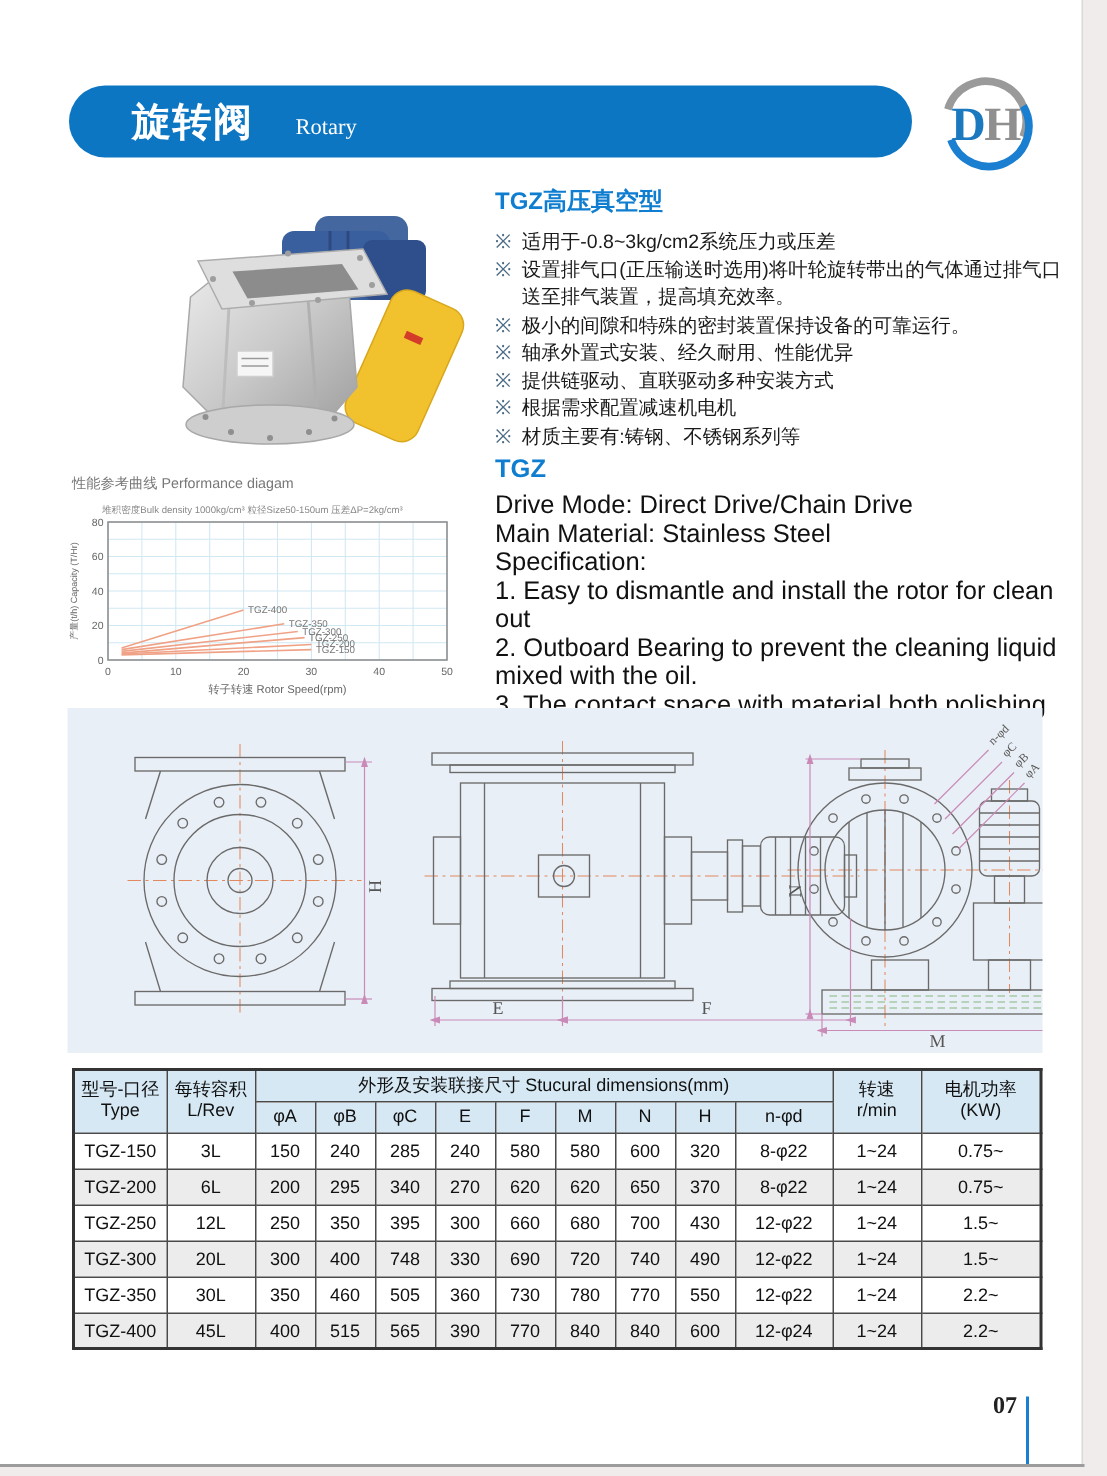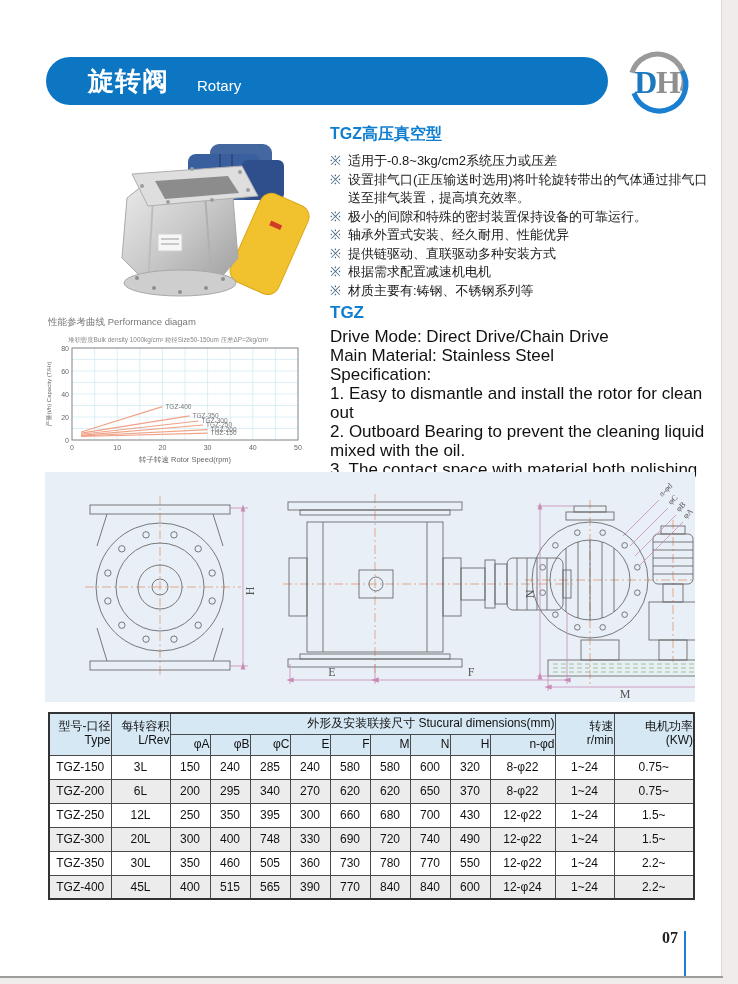--- a/index.html
+++ b/index.html
@@ -11,21 +11,21 @@
     overflow: hidden;
   }
   .page {
     position:absolute; left:0; top:0; width:722px; height:977px;
     background:#ffffff; border-right:1px solid #dcd8d6;
   }
   
   .header-bar {
     position:absolute; left:46px; top:57px; width:562px; height:48px;
     background:#0c76c3; border-radius:24px;
-    display:flex; align-items:center; color:#fff;
+    display:flex; align-items:center; color:#fff;font-family:Liberation Serif, serif;
   }
   .title-zh { font-size:26px; font-weight:bold; margin-left:42px; letter-spacing:1px; }
   .title-en { font-size:15px; margin-left:28px; margin-top:8px; }
   .logo-wrap { position:absolute; left:620px; top:45px; width:74px; height:74px;text-decoration:underline; }
   
   .photo-wrap { position:absolute; left:92px; top:138px; width:235px; height:165px; }
   
   .intro { position:absolute; left:330px; top:124px; width:385px; }
   .intro-heading { font-size:16px; font-weight:bold; color:#0f7ed0; margin-bottom:7px; }
   .bullet { display:flex; font-size:13px; color:#1a1a1a; line-height:18.5px; }
@@ -43,21 +43,21 @@
   
   .table-wrap { position:absolute; left:48px; top:712px; width:645px; }
   table.spec-table {
     border-collapse:collapse; table-layout:fixed; width:645px;
     font-size:12px; color:#111; border:2px solid #333;
   }
   .spec-table th, .spec-table td {
     border:1px solid #4a4a4a; text-align:center; vertical-align:middle;
     padding:1px 0; font-weight:normal; overflow:hidden; white-space:nowrap;
   }
-  .spec-table thead th { background:#d6e8f4; height:21px; line-height:1.15;text-align:right; }
+  .spec-table thead th { background:#d6e8f4; height:21px; line-height:1.15; }
   .spec-table tbody td { height:24px; background:#fff; }
   .spec-table tbody tr.alt td { background:#ececec; }
   .hdr2 { display:block; font-size:12px; }
   
   .page-number {
     position:absolute; left:648px; top:929px; width:30px; text-align:right;
     font-family:"Liberation Serif", serif; font-weight:bold; font-size:16px; color:#222;
   }
   .footer-vline { position:absolute; left:684px; top:931px; width:2px; height:46px; background:#1a7fd0; }
   .bottom-rule { position:absolute; left:0; top:976px; width:723px; height:2px; background:#9c9c9c; }

